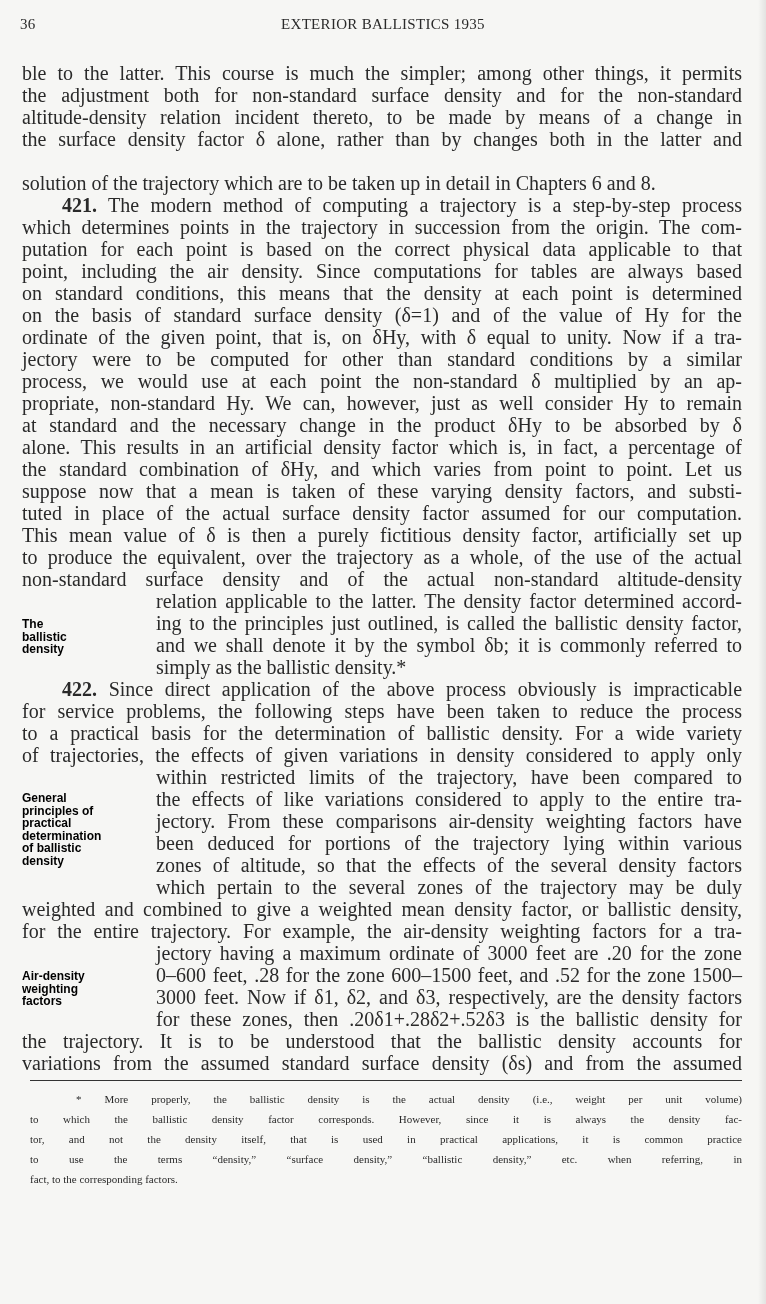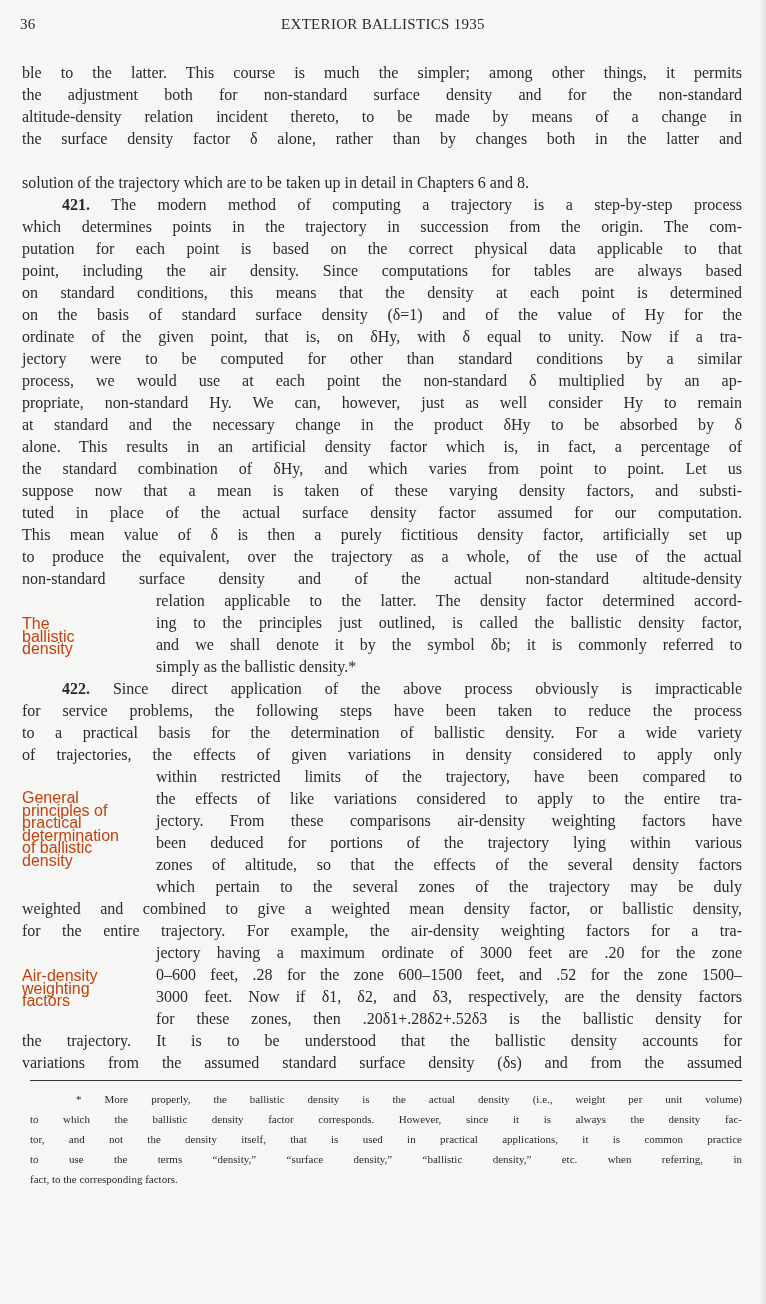--- a/index.html
+++ b/index.html
@@ -40,21 +40,21 @@
       left: 0;
       right: 0;
       text-align: center;
       top: 0;
     }
     .line {
       position: absolute;
       left: 22px;
       width: 720px;
       font-family: "Liberation Serif", serif;
-      font-size: 16px;
+      font-size: 20px;
       line-height: 22px;
       white-space: nowrap;
       text-align: justify;
       text-align-last: justify;
     }
     .line.last {
       text-align-last: left;
     }
     .line.indent-para {
       left: 62px;
@@ -64,24 +64,24 @@
       left: 156px;
       width: 586px;
     }
     .para-num {
       font-weight: bold;
     }
     .margin-note {
       position: absolute;
       left: 22px;
       font-family: "Liberation Sans", sans-serif;
-      font-weight: normal;
-      font-size: 16px;
+      font-weight: bold;
+      font-size: 12px;
       line-height: 12.5px;
-      color: #c2410c;
+      color: #000000;
     }
     .rule {
       position: absolute;
       left: 30px;
       width: 712px;
       top: 1190px;
       height: 0;
       border-top: 1.5px solid #333;
     }
     .footnote {

